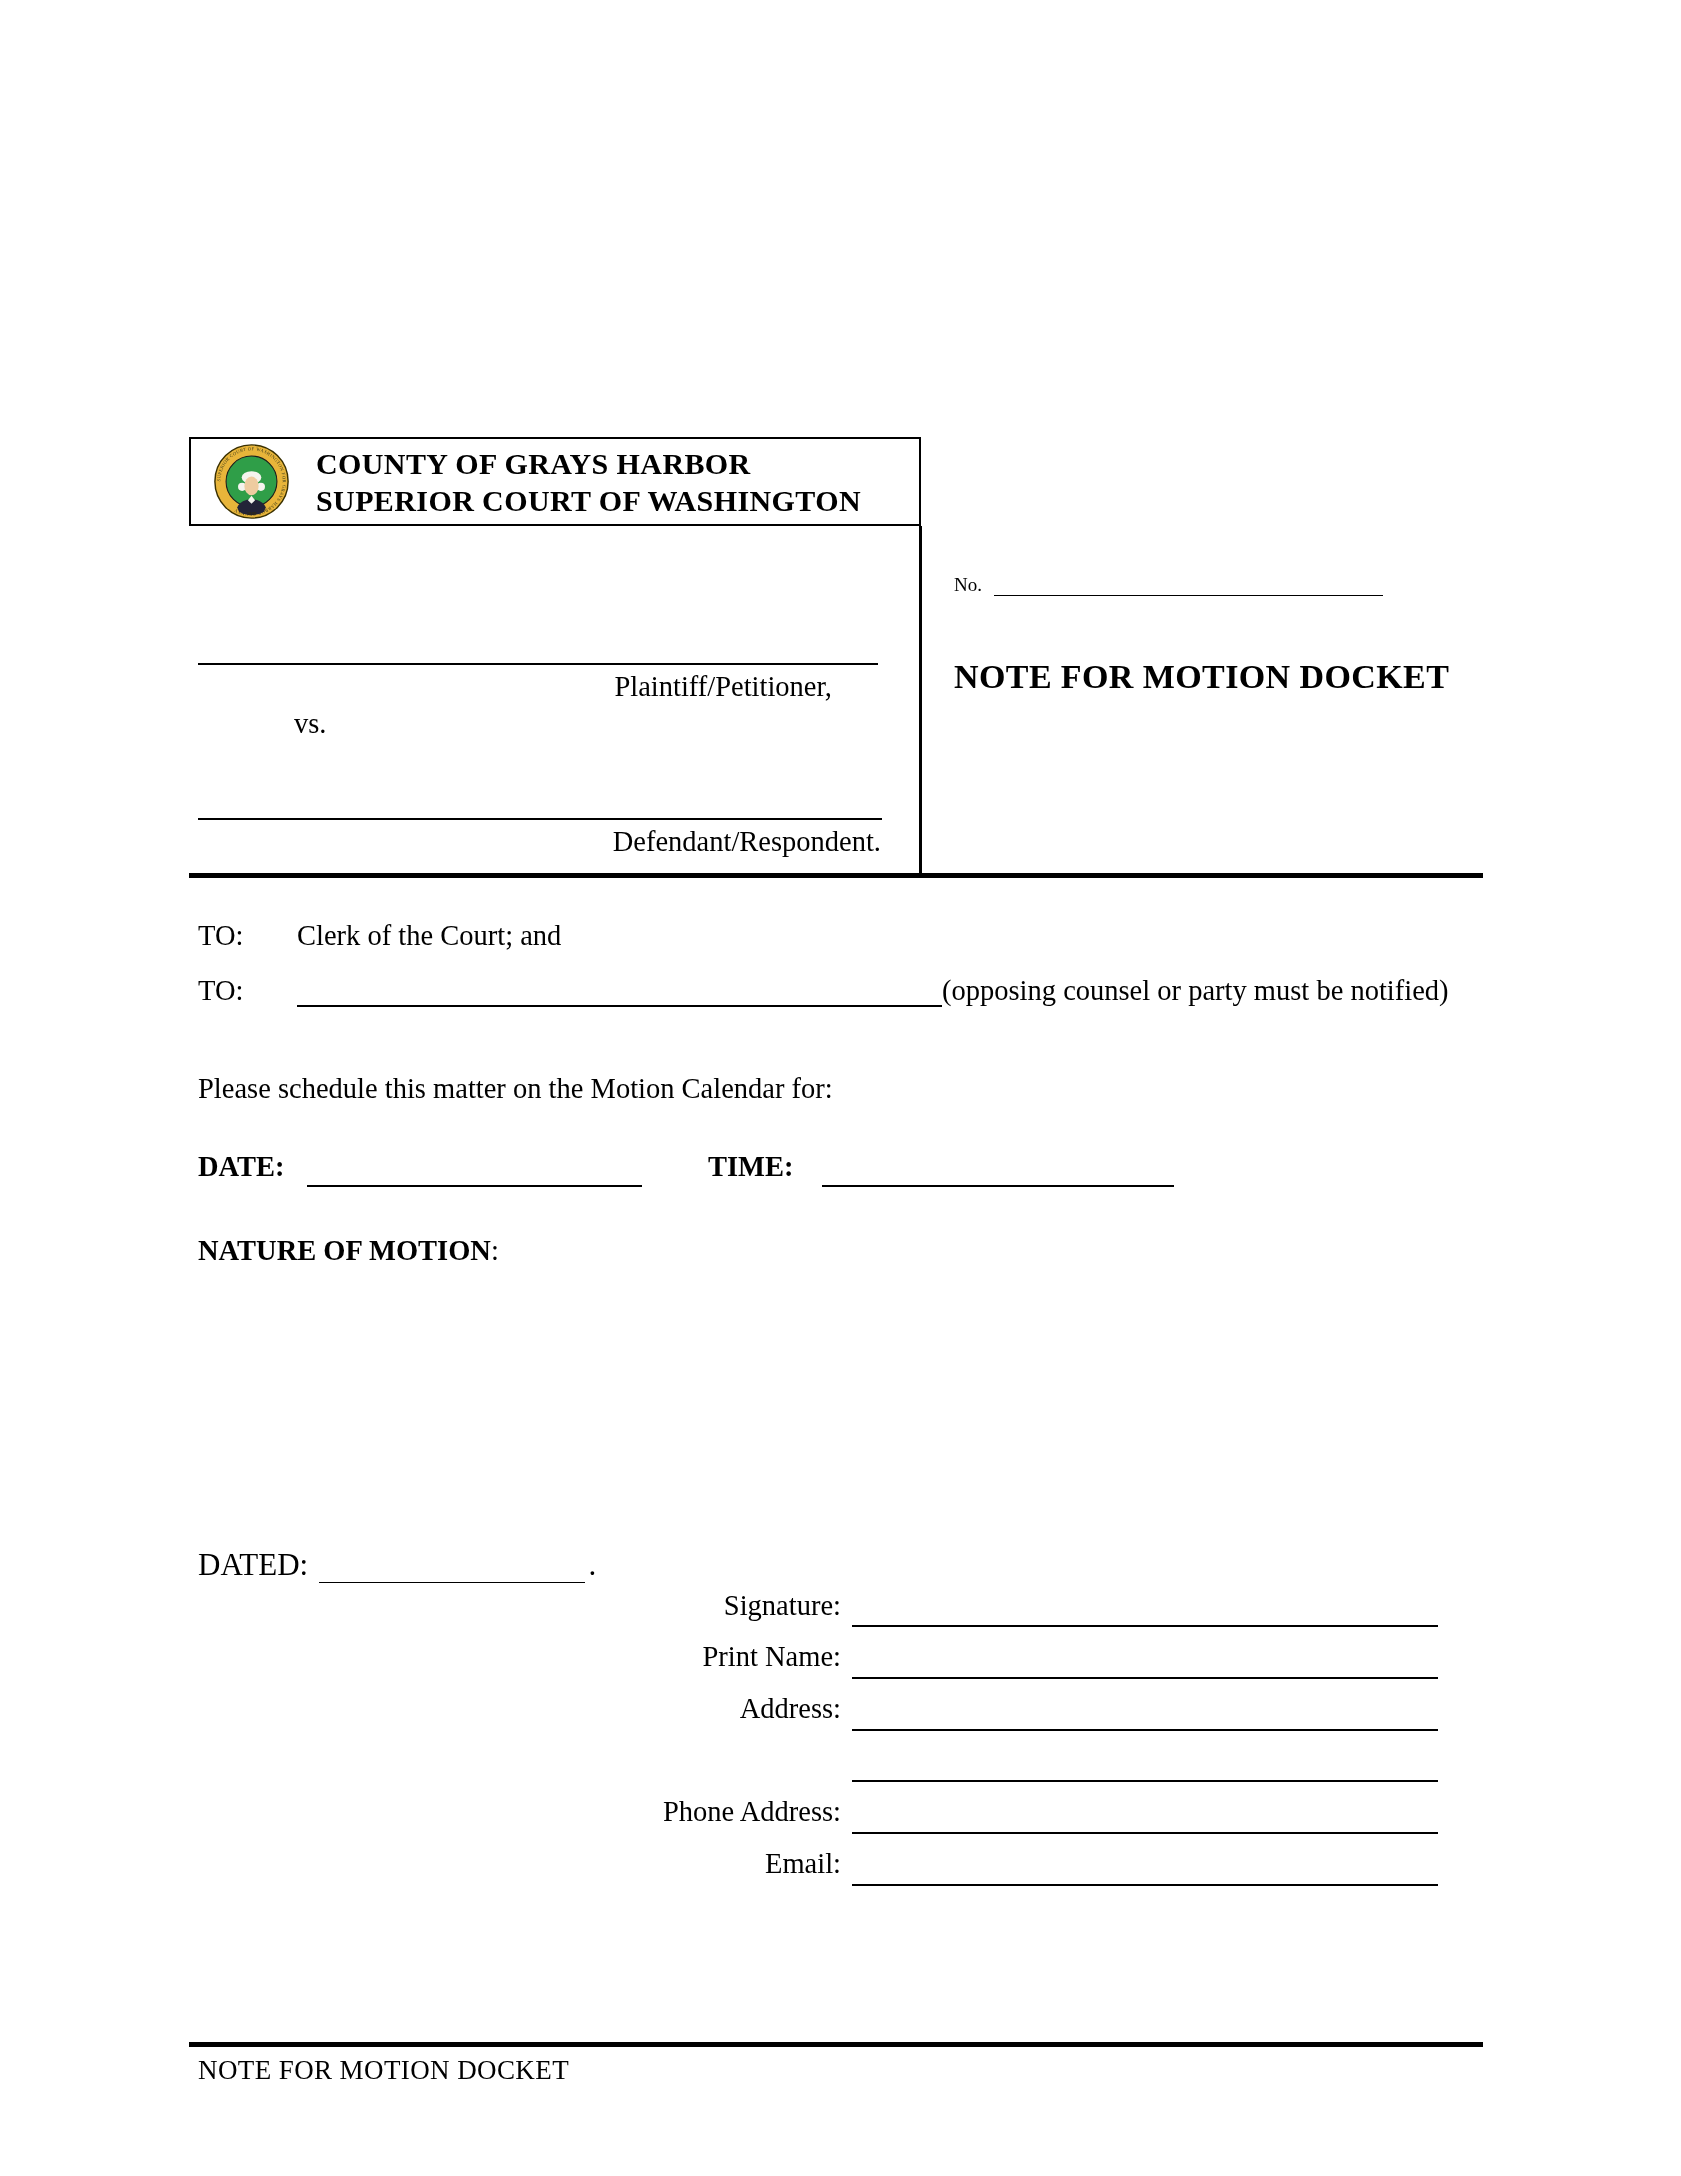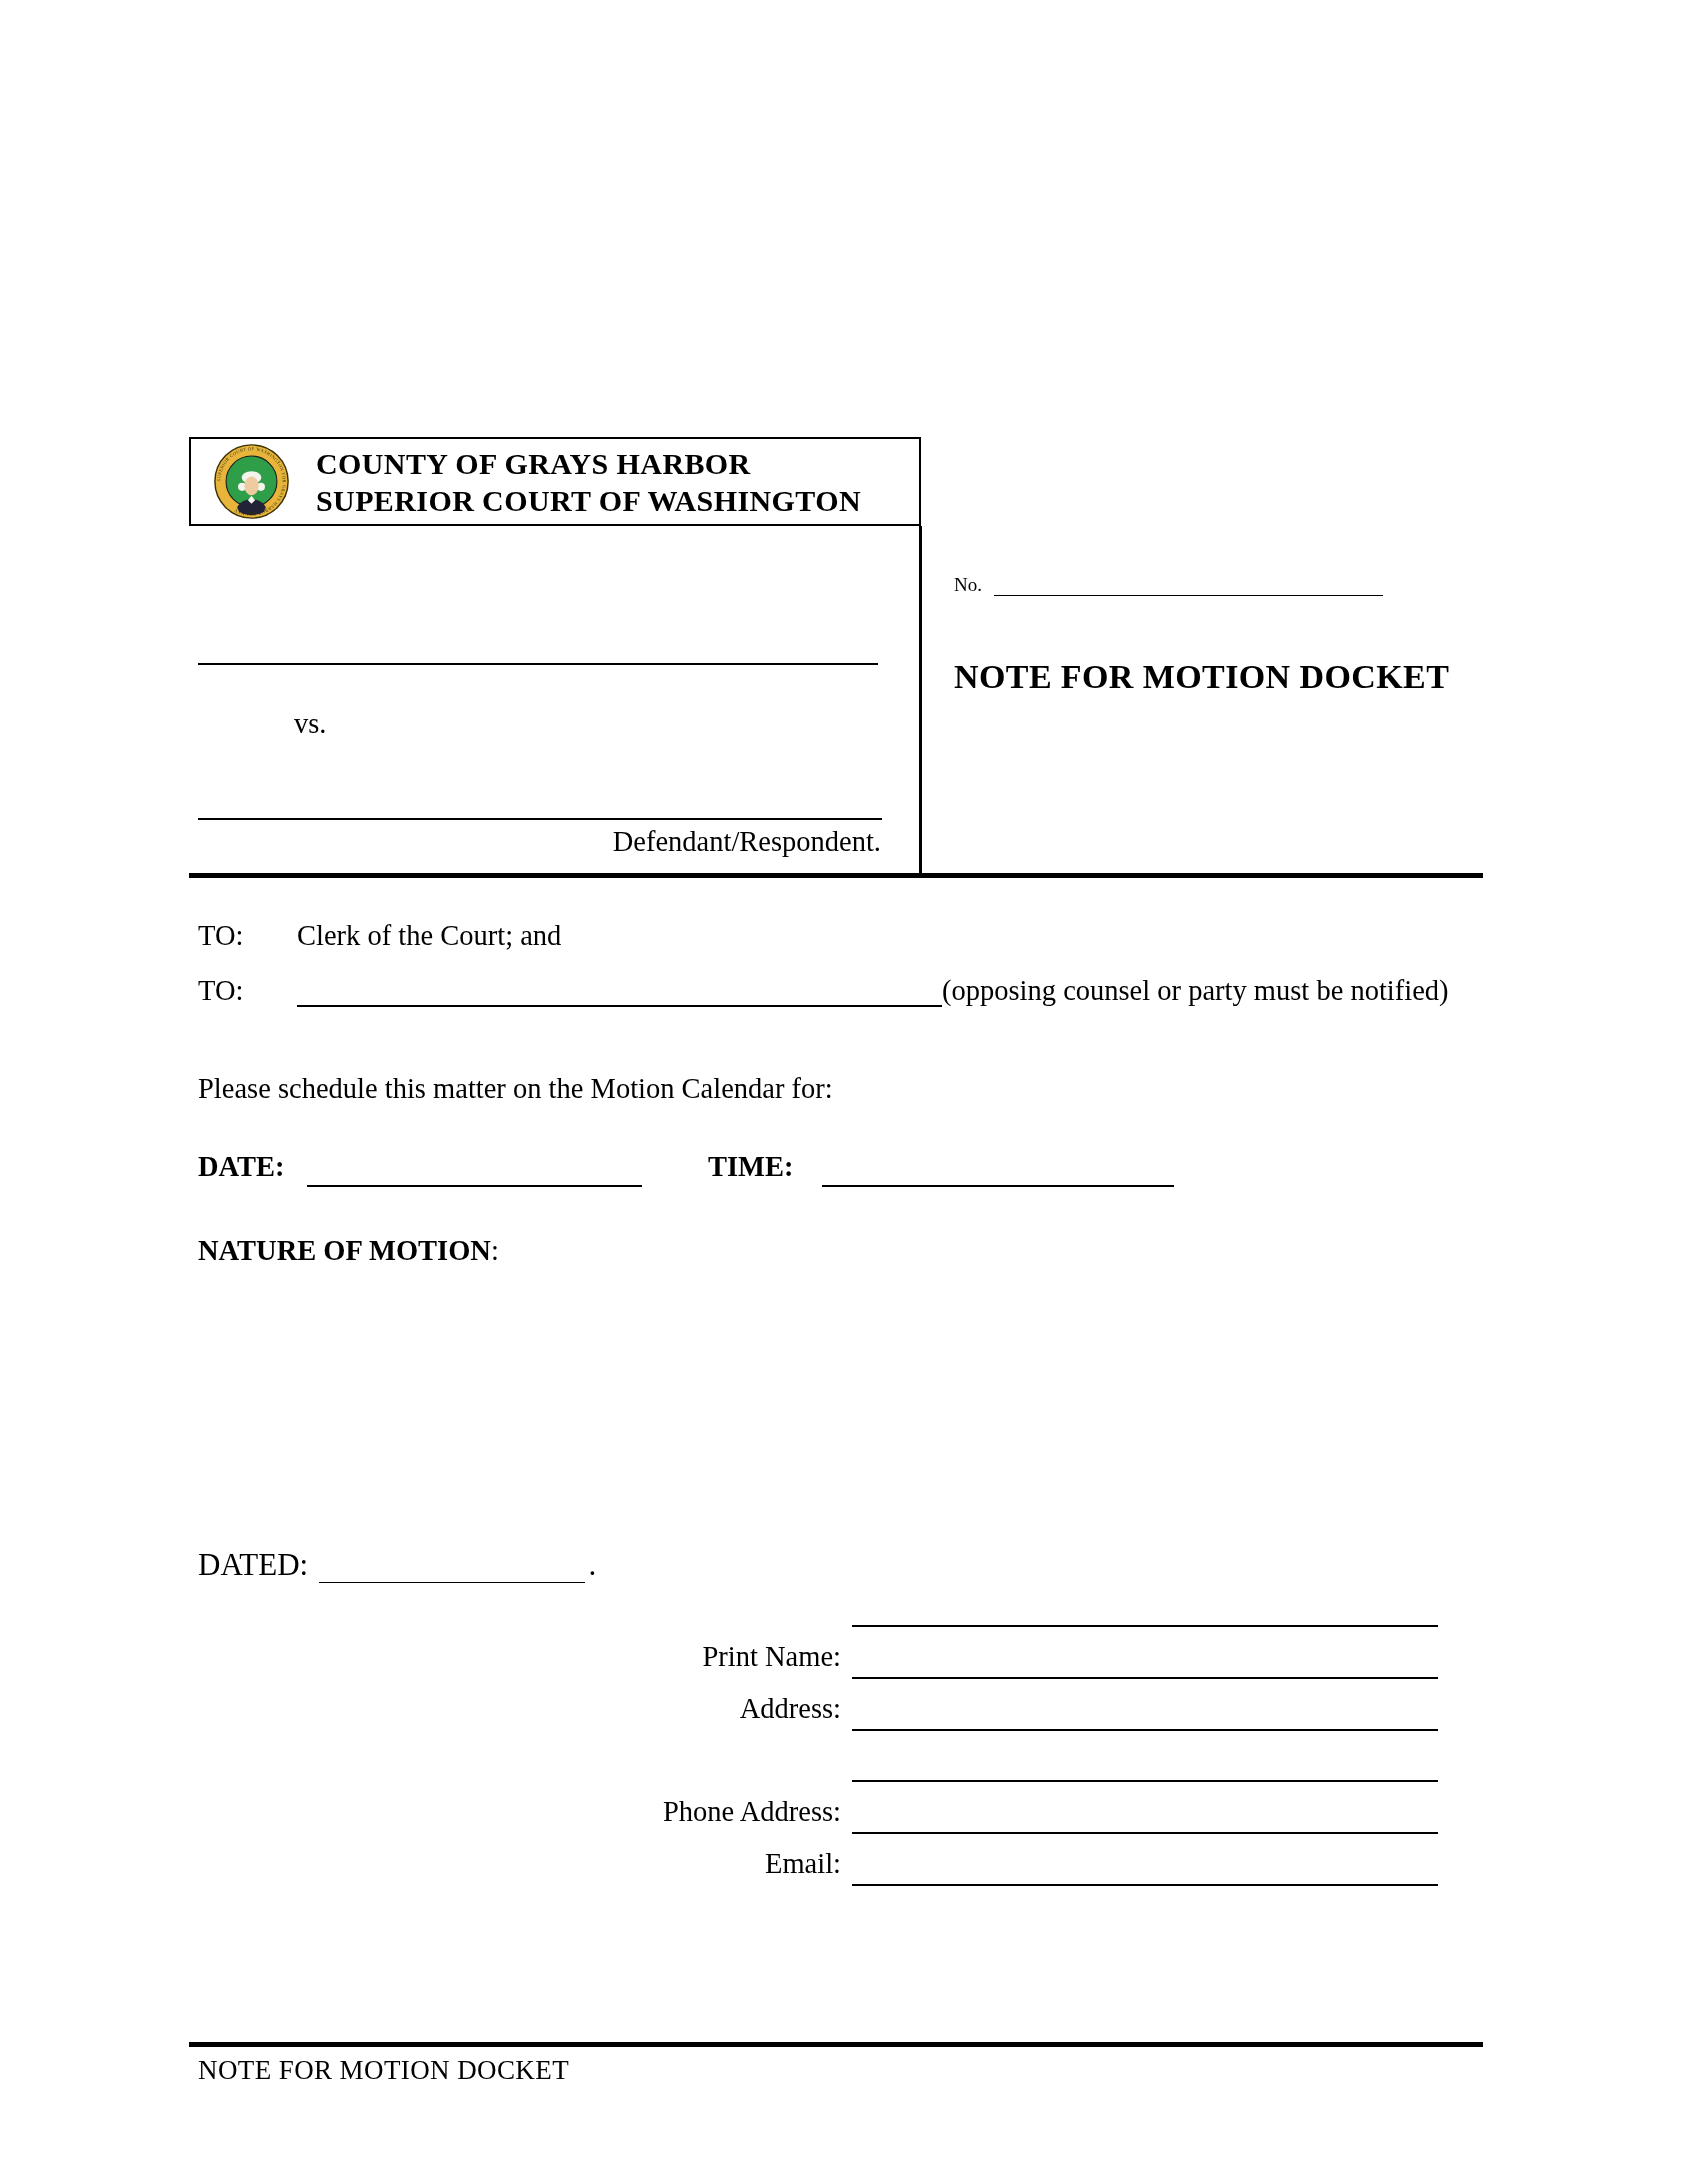--- a/index.html
+++ b/index.html
@@ -88,20 +88,21 @@
     </div>
   </div>
 
   <div class="abs no-row">
     <span>No.</span>
     <span class="blank"></span>
   </div>
   <div class="abs doc-title">NOTE FOR MOTION DOCKET</div>
 
   <div class="field-line" style="left:198px;top:663px;width:680px;"></div>
+  <div class="abs body-text plaintiff-label">Plaintiff/Petitioner,</div>
   <div class="abs body-text vs-label">vs.</div>
   <div class="field-line" style="left:198px;top:818px;width:684px;"></div>
   <div class="abs body-text defendant-label">Defendant/Respondent.</div>
 
   <div class="abs rule" style="left:919px;top:526px;width:2.7px;height:350px;"></div>
   <div class="abs rule" style="left:189px;top:873px;width:1294px;height:5.3px;"></div>
 
   <div class="abs body-text to-label1">TO:</div>
   <div class="abs body-text to-text1">Clerk of the Court; and</div>
   <div class="abs body-text to-label2">TO:</div>
@@ -118,20 +119,21 @@
     <span class="bold">NATURE OF MOTION</span><span>:</span>
   </div>
   <div class="abs" style="left:198px;top:1276px;width:1283px;height:250px;"></div>
 
   <div class="abs dated-row">
     <span>DATED:</span>
     <span class="blank"></span>
     <span>.</span>
   </div>
 
+  <div class="abs body-text sig-label" style="top:1590px;">Signature:</div>
   <div class="field-line sig-line" style="top:1625px;"></div>
 
   <div class="abs body-text sig-label" style="top:1641px;">Print Name:</div>
   <div class="field-line sig-line" style="top:1677px;"></div>
 
   <div class="abs body-text sig-label" style="top:1693px;">Address:</div>
   <div class="field-line sig-line" style="top:1729px;"></div>
 
   <div class="abs body-text sig-label" style="top:1745px;"></div>
   <div class="field-line sig-line" style="top:1780px;"></div>

